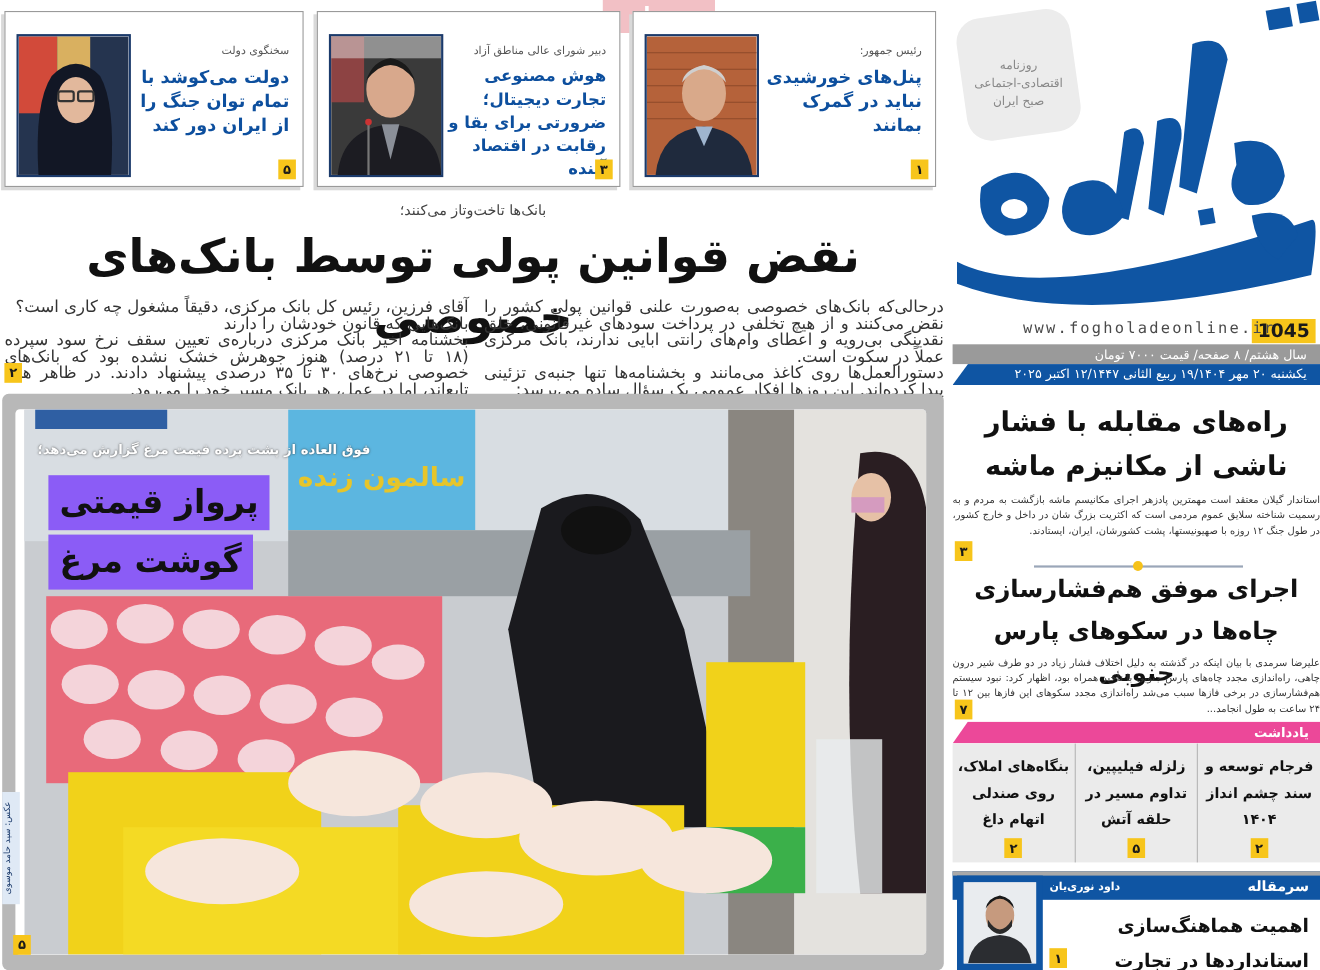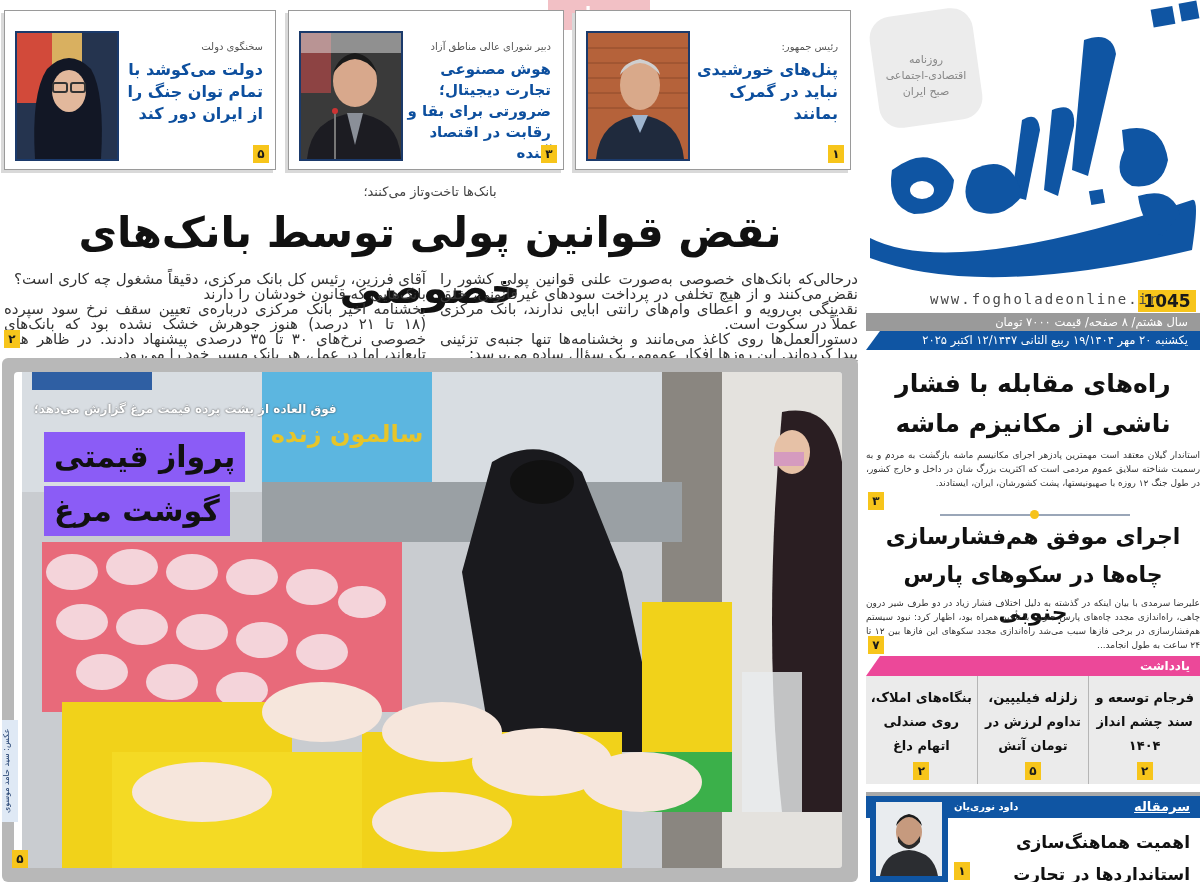--- a/index.html
+++ b/index.html
@@ -143,21 +143,21 @@
 
     
     .editorial {
       position: absolute; left: 866px; top: 792px; width: 334px; height: 90px;
     }
     .editorial-bar {
       position: absolute; left: 0; top: 0; width: 334px; height: 26px; background: #0f55a3;
       border-top: 4px solid #a9a9a9;
     }
     .editorial-label {
-      position: absolute; right: 10px; top: 3px; color: #fff; font-size: 13px; font-weight: bold; text-decoration: underline;
+      position: absolute; right: 10px; top: 3px; color: #fff; font-size: 13px; font-weight: bold;
     }
     .editorial-author {
       position: absolute; left: 88px; top: 5px; color: #fff; font-size: 10px; font-weight: bold;
     }
     .editorial-photo {
       position: absolute; left: 4px; top: 4px; width: 78px; height: 86px; background: #0f55a3; padding: 6px;
     }
     .editorial-photo-inner { width: 66px; height: 74px; background: #e9ecef; overflow: hidden; position: relative; }
     .editorial-title {
       position: absolute; right: 10px; top: 34px; width: 220px; text-align: right;
@@ -341,21 +341,21 @@
 <div class="side-body" style="top:596px;">علیرضا سرمدی با بیان اینکه در گذشته به دلیل اختلاف فشار زیاد در دو طرف شیر درون چاهی، راه‌اندازی مجدد چاه‌های پارس جنوبی با تأخیر همراه بود، اظهار کرد: نبود سیستم هم‌فشارسازی در برخی فازها سبب می‌شد راه‌اندازی مجدد سکوهای این فازها بین ۱۲ تا ۲۴ ساعت به طول انجامد...</div>
 <div class="page-badge" style="left:868px; top:636px;">۷</div>
 
 <div class="notes-header">یادداشت</div>
 <div class="notes-body">
   <div class="note-col">
     <div>فرجام توسعه و سند چشم انداز ۱۴۰۴</div>
     <div class="page-badge">۲</div>
   </div>
   <div class="note-col">
-    <div>زلزله فیلیپین، تداوم لرزش در تومان آتش</div>
+    <div>زلزله فیلیپین، تداوم مسیر در حلقه آتش</div>
     <div class="page-badge">۵</div>
   </div>
   <div class="note-col">
     <div>بنگاه‌های املاک، روی صندلی اتهام داغ</div>
     <div class="page-badge">۲</div>
   </div>
 </div>
 
 <div class="editorial">
   <div class="editorial-bar">

